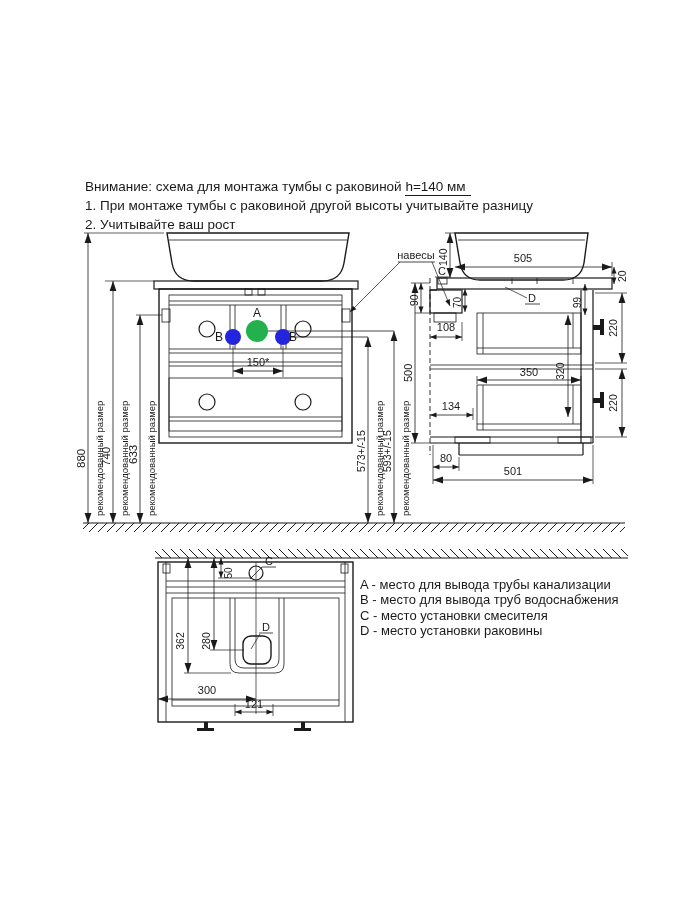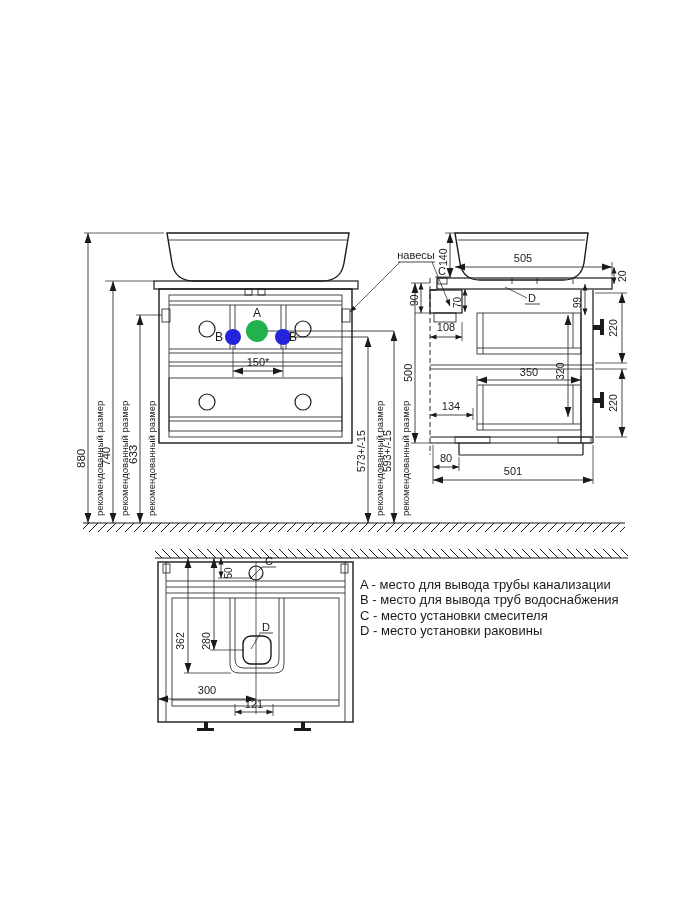--- a/index.html
+++ b/index.html
@@ -245,14 +245,19 @@
     </g>
 
     <g>
       <text class="t13" x="360" y="589">A - место для вывода трубы канализации</text>
       <text class="t13" x="360" y="604">B - место для вывода труб водоснабжения</text>
       <text class="t13" x="360" y="620">C - место установки смесителя</text>
       <text class="t13" x="360" y="635">D - место установки раковины</text>
     </g>
   </svg>
 
+  <div id="hdr">
+    <div><span>Внимание: схема для монтажа тумбы с раковиной </span><span class="u">h=140 мм</span></div>
+    <div>1. При монтаже тумбы с раковиной другой высоты учитывайте разницу</div>
+    <div>2. Учитывайте ваш рост</div>
+  </div>
 
 </div>
 
 </body></html>

